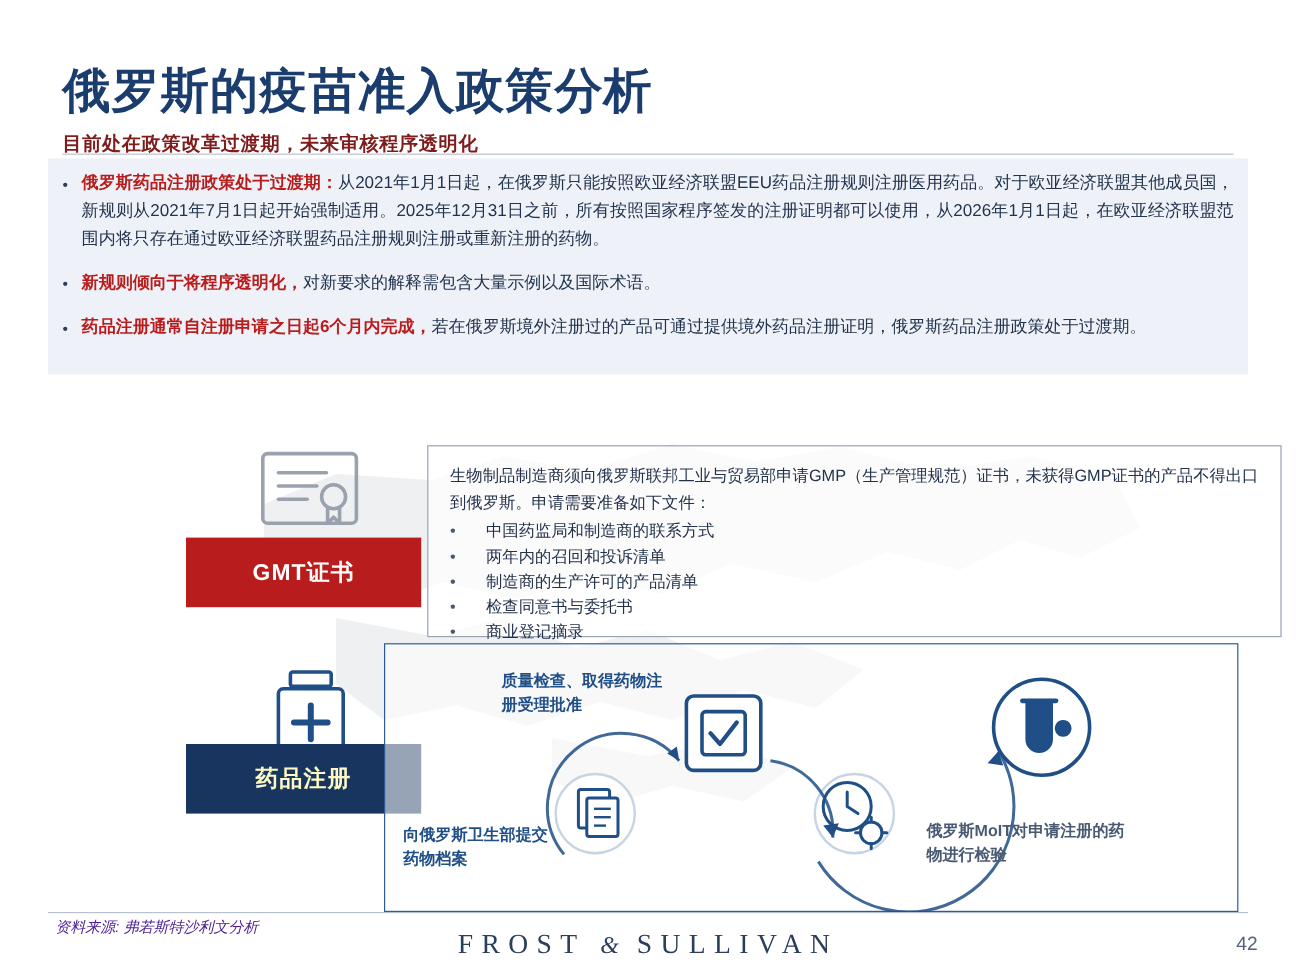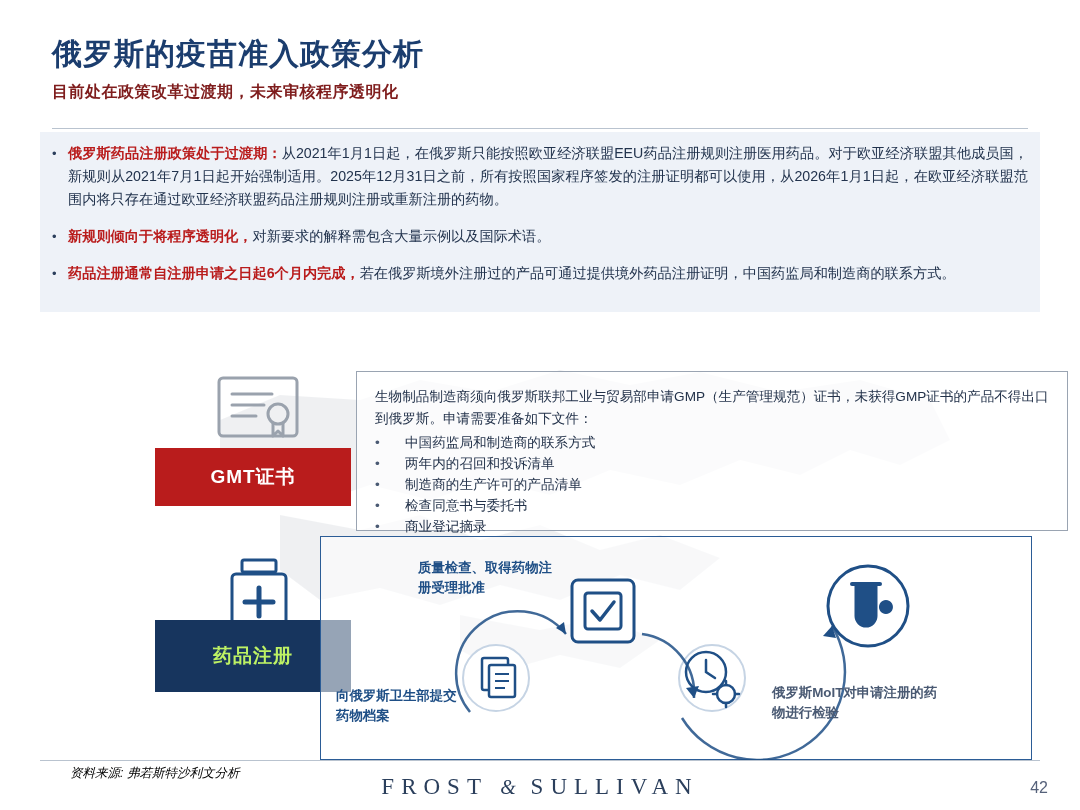--- a/index.html
+++ b/index.html
@@ -23,25 +23,26 @@
     box-sizing: border-box;
   }
 
   
   .title-block {
     position: absolute;
     left: 52px;
     top: 36px;
   }
   .slide-title {
-    font-size: 30px;
+    font-size: 40px;
     font-weight: bold;
     color: #1b3d6e;
     letter-spacing: 1px;
     line-height: 1.2;
+    margin-top: 16px;
   }
   .slide-subtitle {
     margin-top: 10px;
     font-size: 16px;
     font-weight: bold;
     color: #7f1d1d;
     letter-spacing: 0.5px;
   }
   .header-rule {
     position: absolute;
@@ -165,23 +166,23 @@
     left: 228px;
     top: 556px;
     width: 62px;
     height: 78px;
   }
   .drug-label {
     position: absolute;
     left: 155px;
     top: 620px;
     width: 196px;
-    height: 72px;
+    height: 58px;
     background: #17355e;
-    color: #bef264;
+    color: #fef9c3;
     font-size: 19px;
     font-weight: bold;
     display: flex;
     align-items: center;
     justify-content: center;
     letter-spacing: 1px;
   }
   .flow-box {
     position: absolute;
     left: 320px;
@@ -219,22 +220,21 @@
     width: 1000px;
     height: 1px;
     background: #b9c3cf;
   }
   .source-note {
     position: absolute;
     left: 46px;
     top: 765px;
     font-size: 12.5px;
     font-style: italic;
-    color: #000000;
-    margin-left: 24px;
+    color: #4c1d95;
   }
   .brand {
     position: absolute;
     left: 0;
     right: 0;
     top: 774px;
     text-align: center;
     font-family: "Liberation Serif", serif;
     font-size: 23px;
     letter-spacing: 7px;
@@ -277,21 +277,21 @@
     <div class="bullet-row">
       <div class="bullet-dot">•</div>
       <div class="bullet-text">
         <b>新规则倾向于将程序透明化，</b><span>对新要求的解释需包含大量示例以及国际术语。</span>
       </div>
     </div>
 
     <div class="bullet-row">
       <div class="bullet-dot">•</div>
       <div class="bullet-text">
-        <b>药品注册通常自注册申请之日起6个月内完成，</b><span>若在俄罗斯境外注册过的产品可通过提供境外药品注册证明，中国药监局和制造商的联系方式。</span>
+        <b>药品注册通常自注册申请之日起6个月内完成，</b><span>若在俄罗斯境外注册过的产品可通过提供境外药品注册证明，俄罗斯药品注册政策处于过渡期。</span>
       </div>
     </div>
 
   </div>
 
   <svg class="map-bg" viewBox="0 0 820 420">
     <g fill="#6d7a8c">
       <path d="M60,120 L120,95 L200,100 L260,80 L330,92 L400,70 L470,85 L540,72 L620,92 L700,80 L770,100 L790,140 L740,165 L690,150 L640,175 L580,160 L520,185 L450,170 L390,195 L330,180 L270,200 L210,185 L150,205 L95,185 L60,160 Z"></path>
       <path d="M120,215 L200,230 L260,215 L320,240 L380,225 L440,250 L500,235 L560,258 L520,290 L460,275 L400,300 L340,285 L280,305 L220,288 L160,300 L120,270 Z"></path>
       <path d="M300,315 L380,330 L440,318 L500,340 L460,368 L400,355 L340,372 L300,350 Z"></path>

